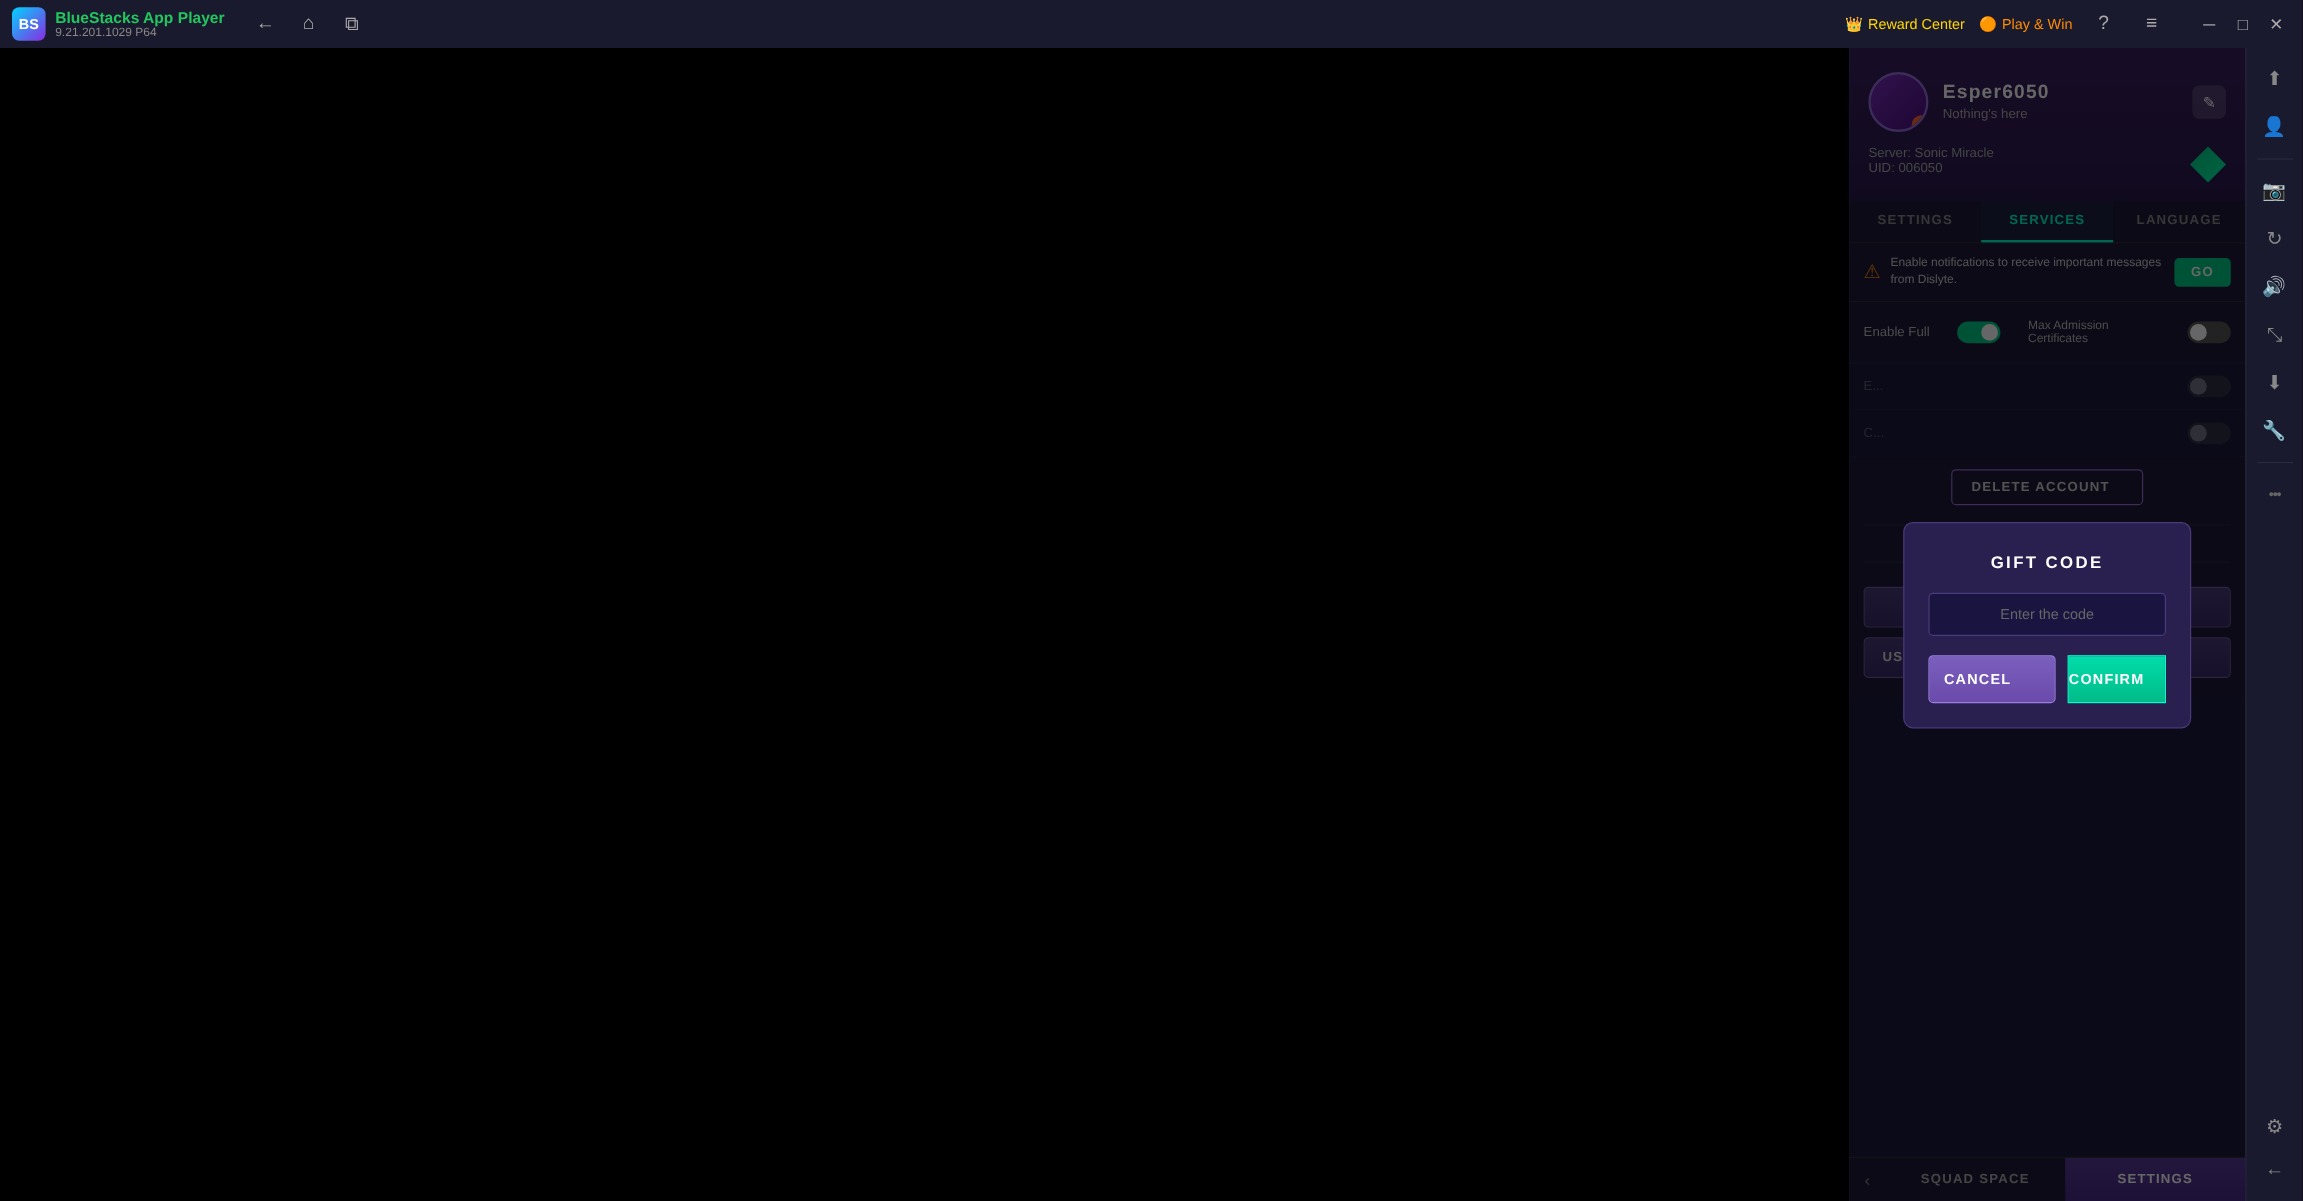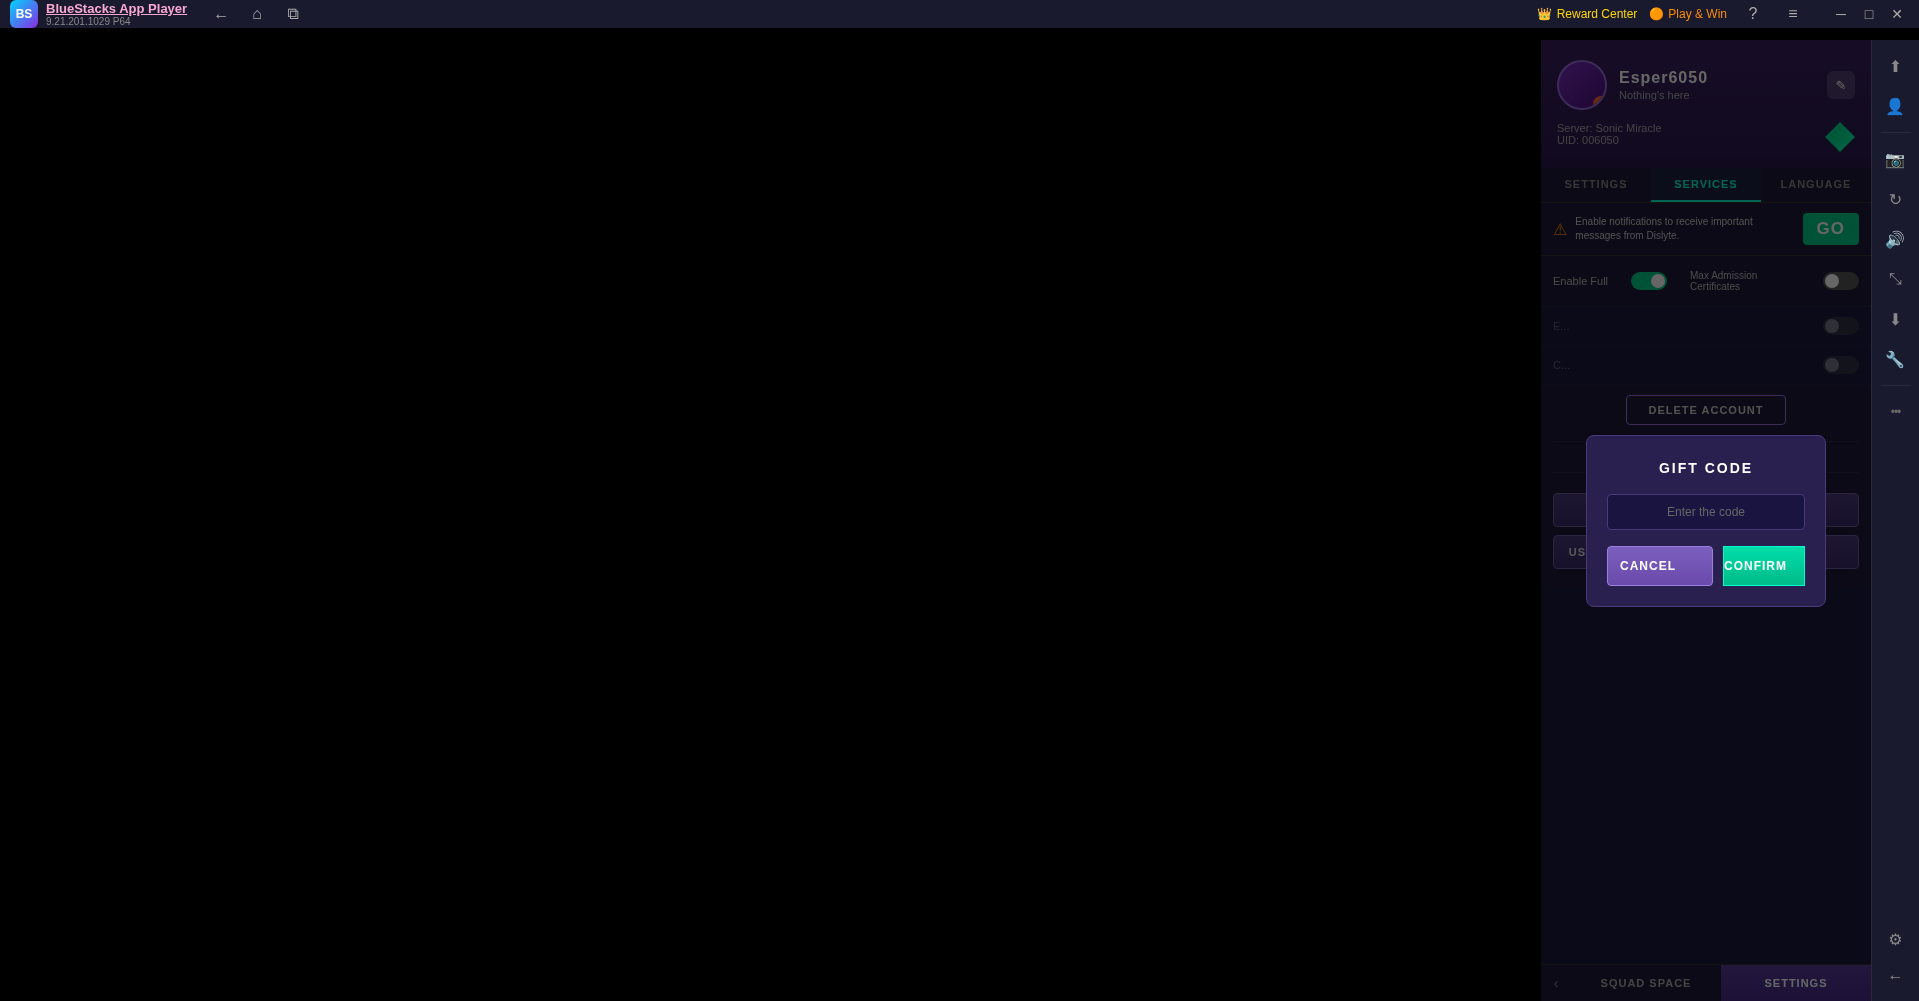--- a/index.html
+++ b/index.html
@@ -9,37 +9,37 @@
       background: #000;
       font-family: 'Arial', sans-serif;
       overflow: hidden;
       position: relative;
     }
 
     
     .title-bar {
       position: absolute;
       top: 0; left: 0; right: 0;
-      height: 28px;
+      height: 40px;
       background: #1a1a2e;
       display: flex;
       align-items: center;
       padding: 0 10px;
       z-index: 100;
     }
     .title-bar-logo {
       width: 28px; height: 28px;
       border-radius: 6px;
       background: linear-gradient(135deg, #00d4ff, #8a2be2);
       display: flex; align-items: center; justify-content: center;
       font-size: 12px; color: #fff; font-weight: bold;
       margin-right: 8px;
     }
     .title-bar-text { display: flex; flex-direction: column; margin-right: 20px; }
-    .title-bar-name { color: #f9a8d4; font-size: 13px; font-weight: bold; text-decoration: underline; }
+    .title-bar-name { color: #22c55e; font-size: 13px; font-weight: bold; }
     .title-bar-version { color: #888; font-size: 10px; }
     .title-bar-nav { display: flex; align-items: center; gap: 8px; }
     .nav-btn {
       width: 28px; height: 28px;
       background: transparent;
       border: none;
       color: #aaa;
       cursor: pointer;
       display: flex; align-items: center; justify-content: center;
       font-size: 16px;
@@ -176,21 +176,21 @@
     .notif-icon {
       color: #ff8c00; font-size: 16px;
       flex-shrink: 0;
     }
     .notif-text { color: #ccc; font-size: 10px; flex: 1; line-height: 1.4; }
     .go-btn {
       background: #00cc88;
       border: none;
       border-radius: 4px;
       color: #fff;
-      font-size: 17px;
+      font-size: 11px;
       font-weight: bold;
       padding: 6px 14px;
       cursor: pointer;
       letter-spacing: 1px;
     }
 
     
     .toggle-section {
       background: #1e1a3a;
       padding: 8px 12px;
@@ -241,21 +241,21 @@
       margin: 0 auto 16px;
       padding: 8px 16px;
       background: transparent;
       border: 1px solid #9370db;
       border-radius: 4px;
       color: #ccc;
       font-size: 11px;
       font-weight: bold;
       letter-spacing: 1px;
       cursor: pointer;
-      text-align: center;
+      text-align: left;
     }
     .game-service-title {
       text-align: center;
       color: #9370db;
       font-size: 12px;
       letter-spacing: 2px;
       margin-bottom: 12px;
       padding: 8px 0;
       border-top: 1px solid #2a2a4a;
       border-bottom: 1px solid #2a2a4a;

